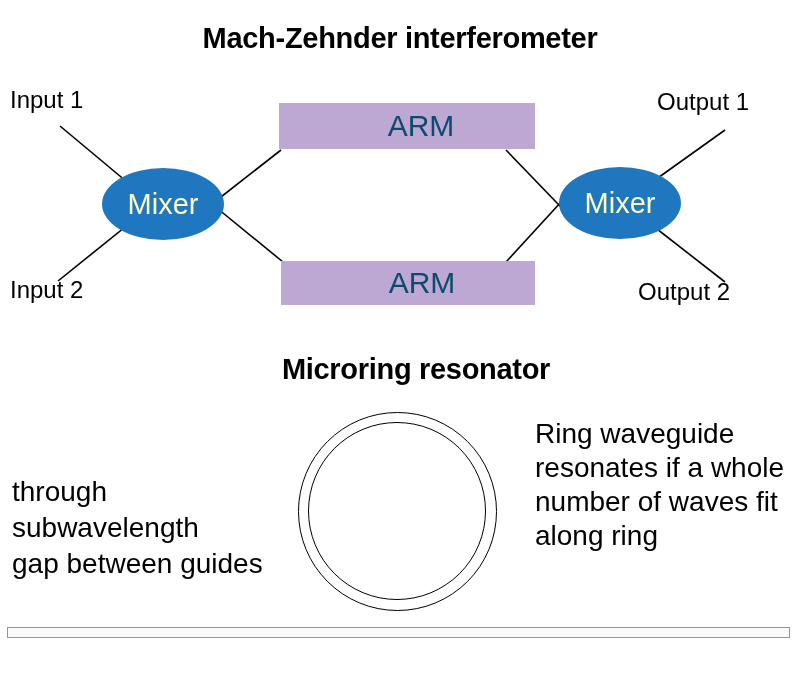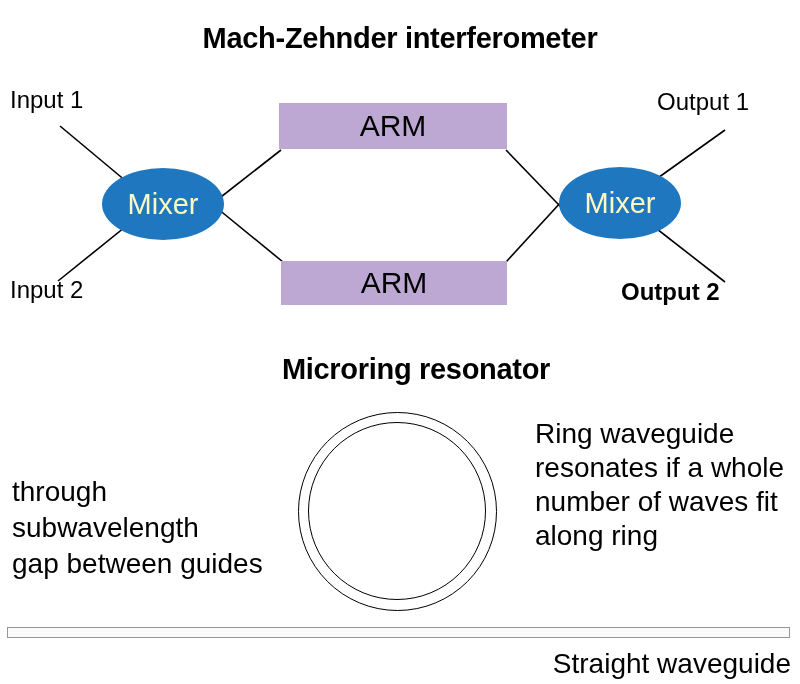--- a/index.html
+++ b/index.html
@@ -43,38 +43,39 @@
   .title.t1{ left:0; top:22px; width:800px; text-align:center; }
   .title.t2{ left:116px; top:353px; width:600px; text-align:center; }
   .io-label{
     position:absolute;
     font-size:24px;
     white-space:nowrap;
   }
   .io-input1{ left:10px;  top:86px;  }
   .io-input2{ left:10px;  top:276px; }
   .io-output1{ left:657px; top:88px;  }
-  .io-output2{ left:621px; top:278px;font-weight:bold; }
+  .io-output2{ left:638px; top:278px; }
   .mixer{
     position:absolute;
     width:122px;height:72px;
     border-radius:50%;
     background:var(--mixer-fill);
     display:flex;align-items:center;justify-content:center;
     color:#fef9c3;
     font-size:29px;
   }
   .mixer-left{ left:102px; top:168px; }
   .mixer-right{ left:559px; top:167px; }
   .arm{
     position:absolute;
     background:var(--arm-fill);
     display:flex;align-items:center;justify-content:center;
     font-size:30px;
-    color:#000000;
+    color:#0c4a6e;
+    padding-left:28px;
   }
   .arm-top{ left:279px; top:103px; width:228px; height:46px; }
   .arm-bottom{ left:281px; top:261px; width:226px; height:44px; }
   .ring-outer{
     position:absolute;
     left:298px; top:412px;
     width:197px; height:197px;
     border:1.5px solid var(--line);
     border-radius:50%;
   }
@@ -157,15 +158,14 @@
   </div>
 
   <div class="note note-right">
     <div>Ring waveguide</div>
     <div>resonates if a whole</div>
     <div>number of waves fit</div>
     <div>along ring</div>
   </div>
 
   <div class="waveguide-bar"></div>
-  <div class="waveguide-label">Straight waveguide</div>
 
 </div>
 
 </body></html>

